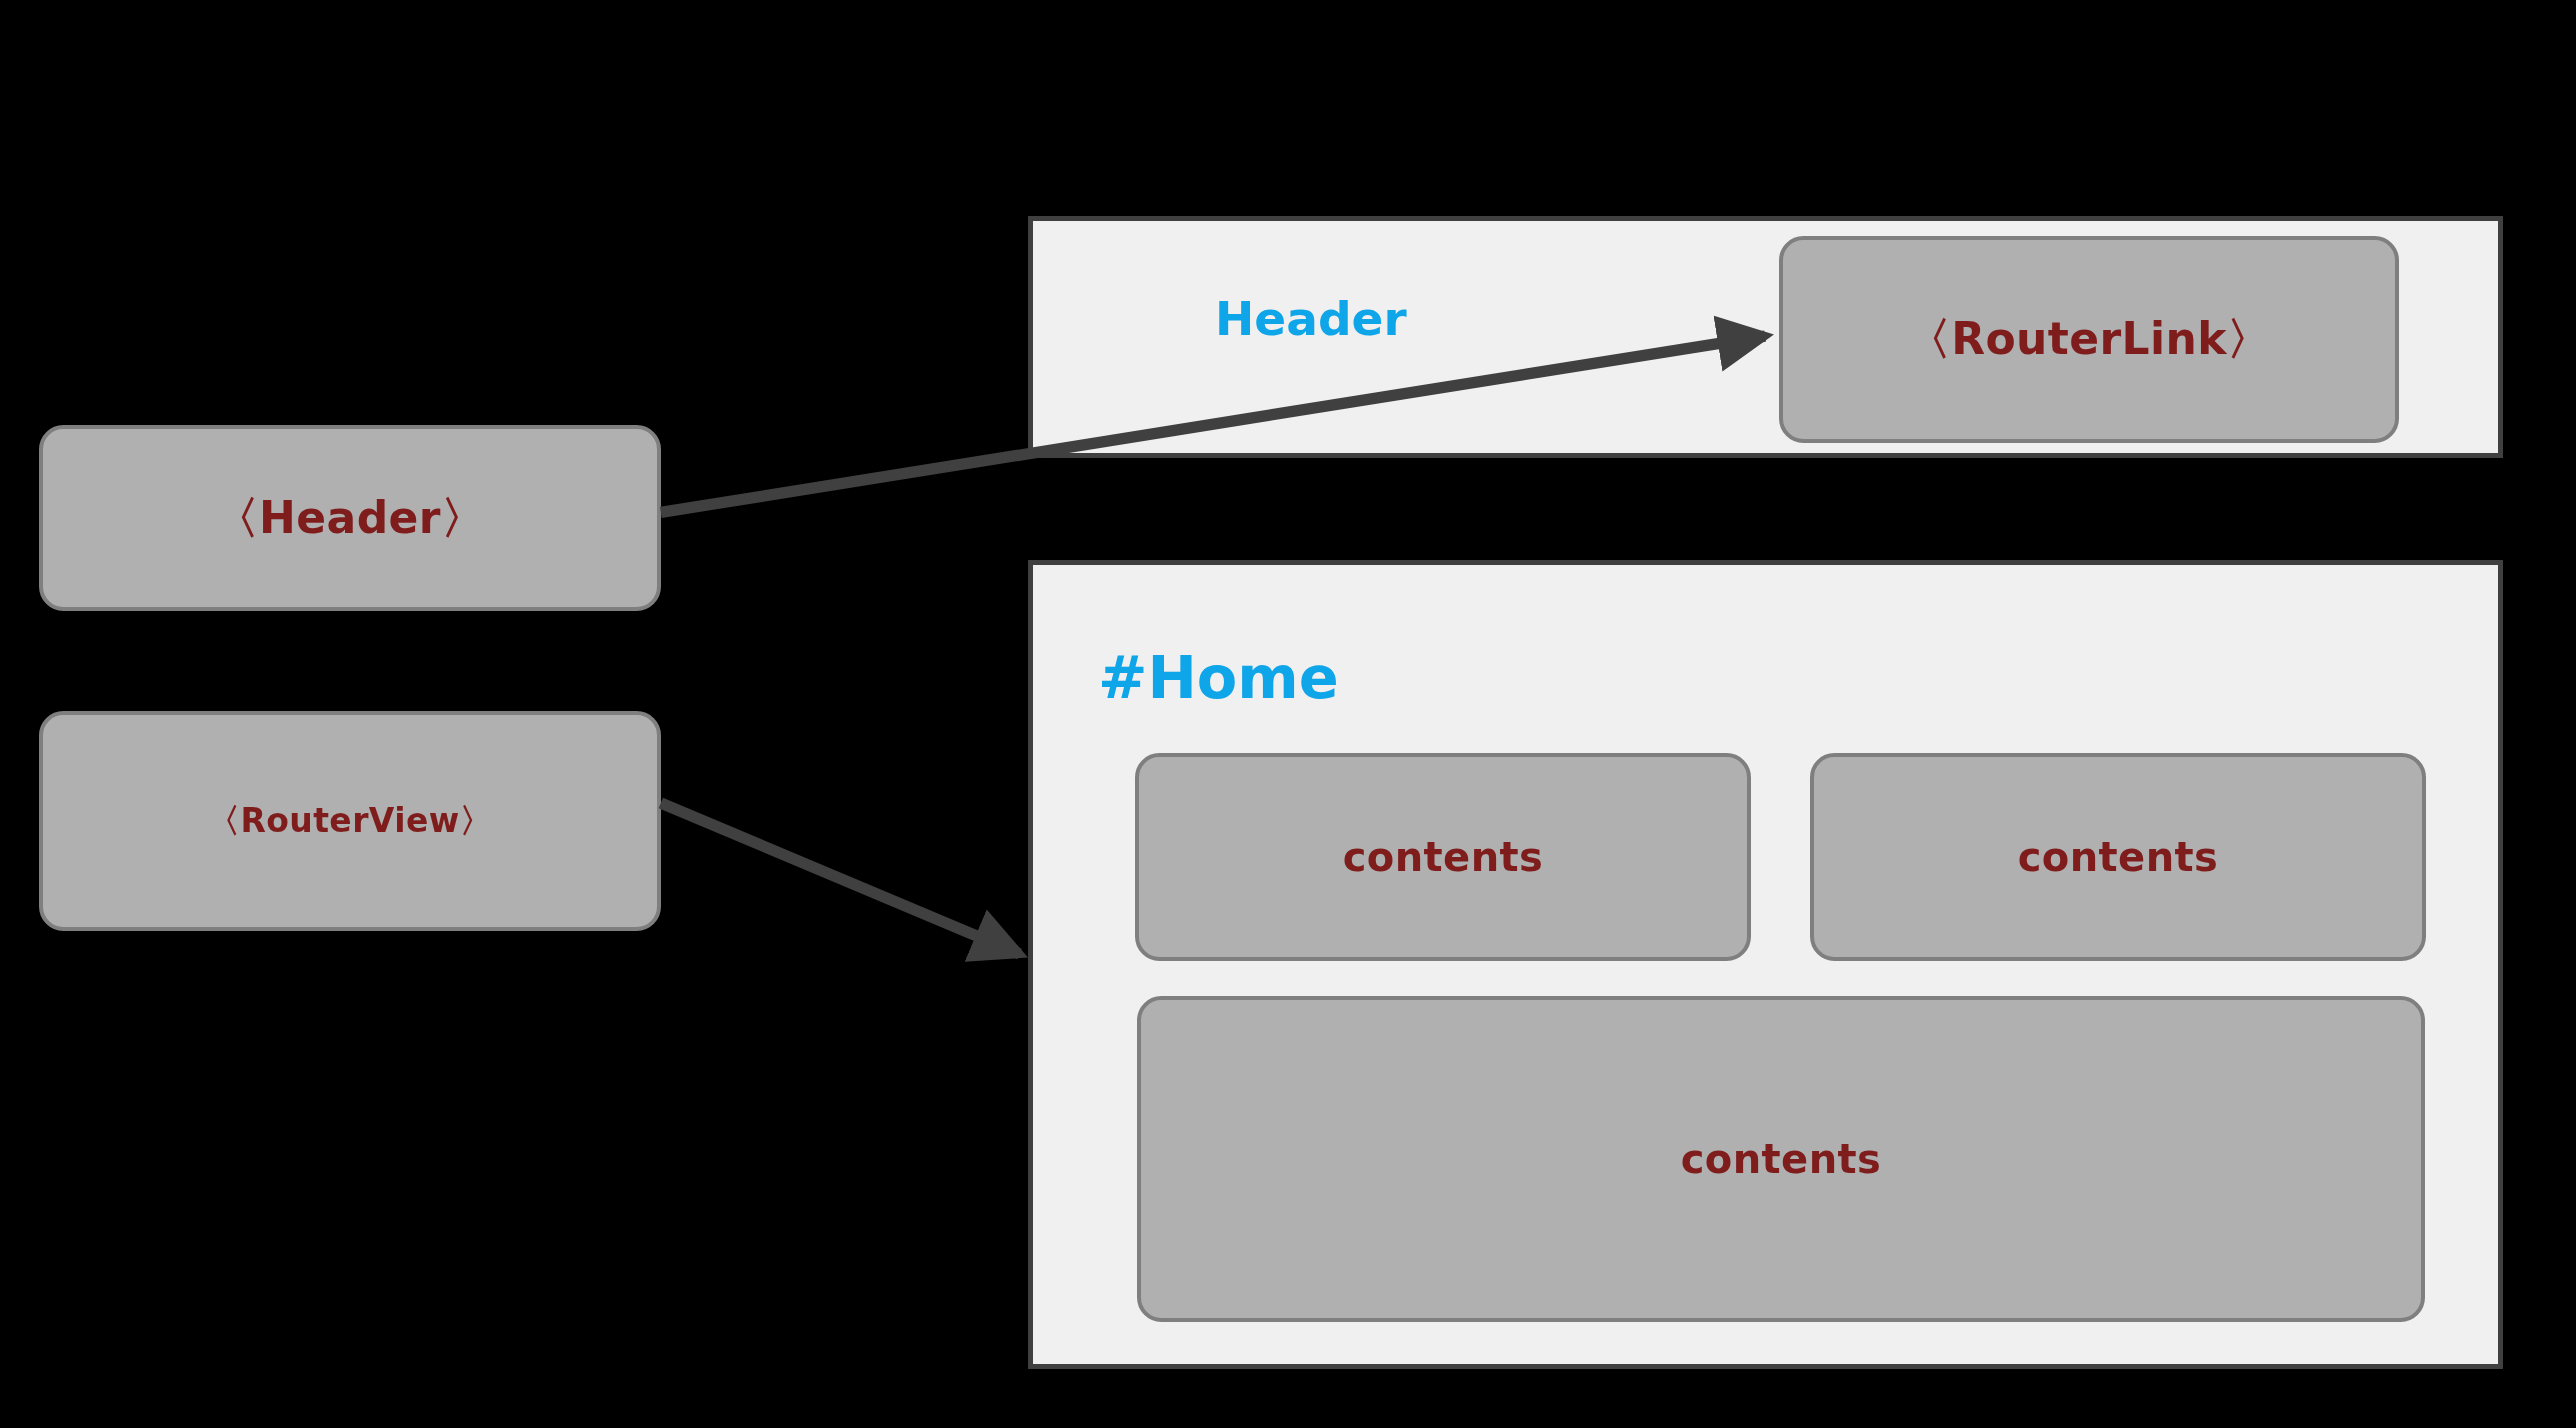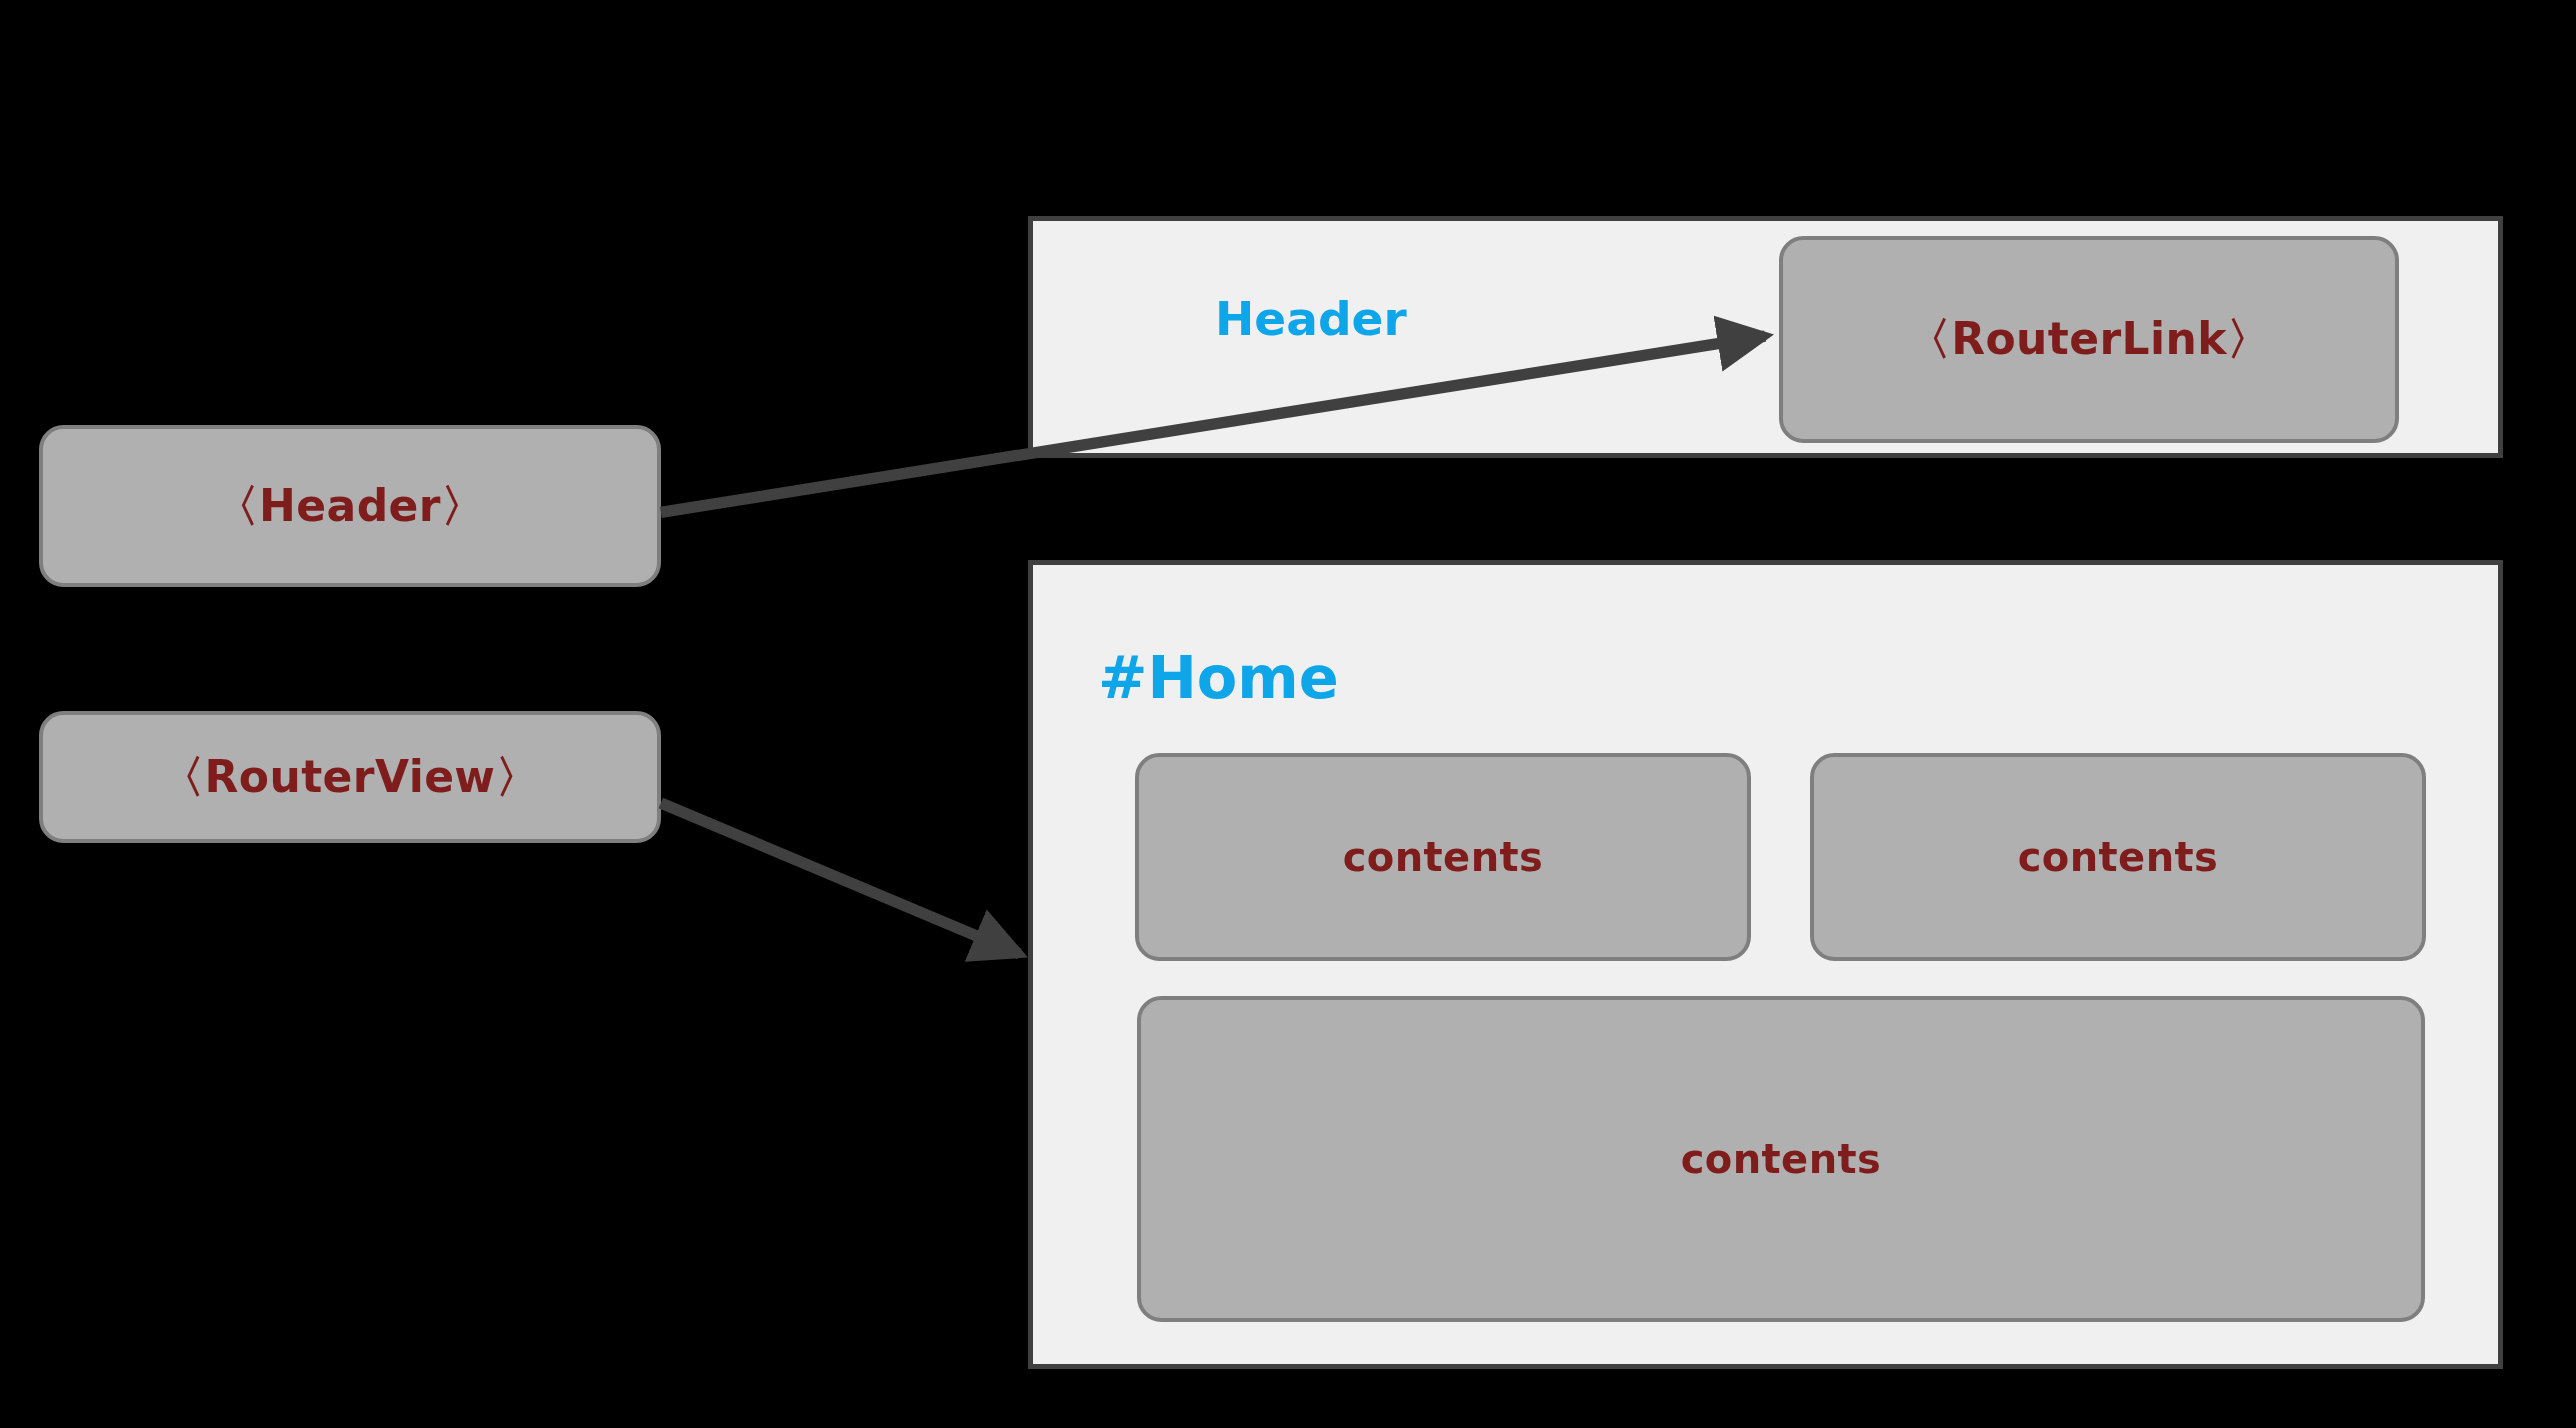--- a/index.html
+++ b/index.html
@@ -48,22 +48,22 @@
   }
 
   .panel-label {
     position: absolute;
     color: #0ea5e9;
     font-weight: bold;
     white-space: nowrap;
   }
 
   
-  #node-header       { left: 39px;   top: 425px;  width: 622px;  height: 162px;  font-size: 44px; }
-  #node-routerview   { left: 39px;   top: 711px;  width: 622px;  height: 132px;  font-size: 44px; }
+  #node-header       { left: 39px;   top: 425px;  width: 622px;  height: 186px;  font-size: 44px; }
+  #node-routerview   { left: 39px;   top: 711px;  width: 622px;  height: 220px;  font-size: 33px; }
 
   #panel-header      { left: 1028px; top: 216px;  width: 1475px; height: 242px; }
   #panel-home        { left: 1028px; top: 560px;  width: 1475px; height: 809px; }
 
   #label-header      { left: 1215px; top: 291px;  font-size: 47px; }
   #label-home        { left: 1098px; top: 643px;  font-size: 59px; }
 
   #node-routerlink   { left: 1779px; top: 236px;  width: 620px;  height: 207px;  font-size: 44px; }
 
   #node-contents-1   { left: 1135px; top: 753px;  width: 616px;  height: 208px;  font-size: 40px; }

